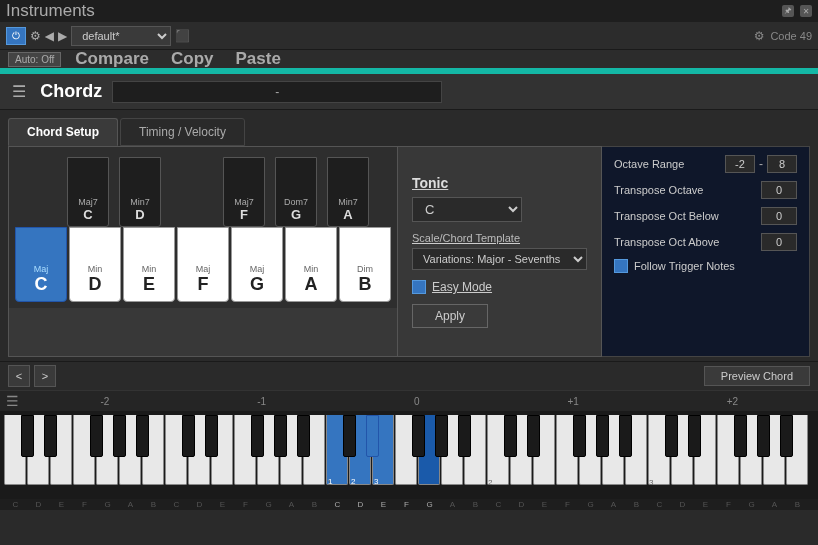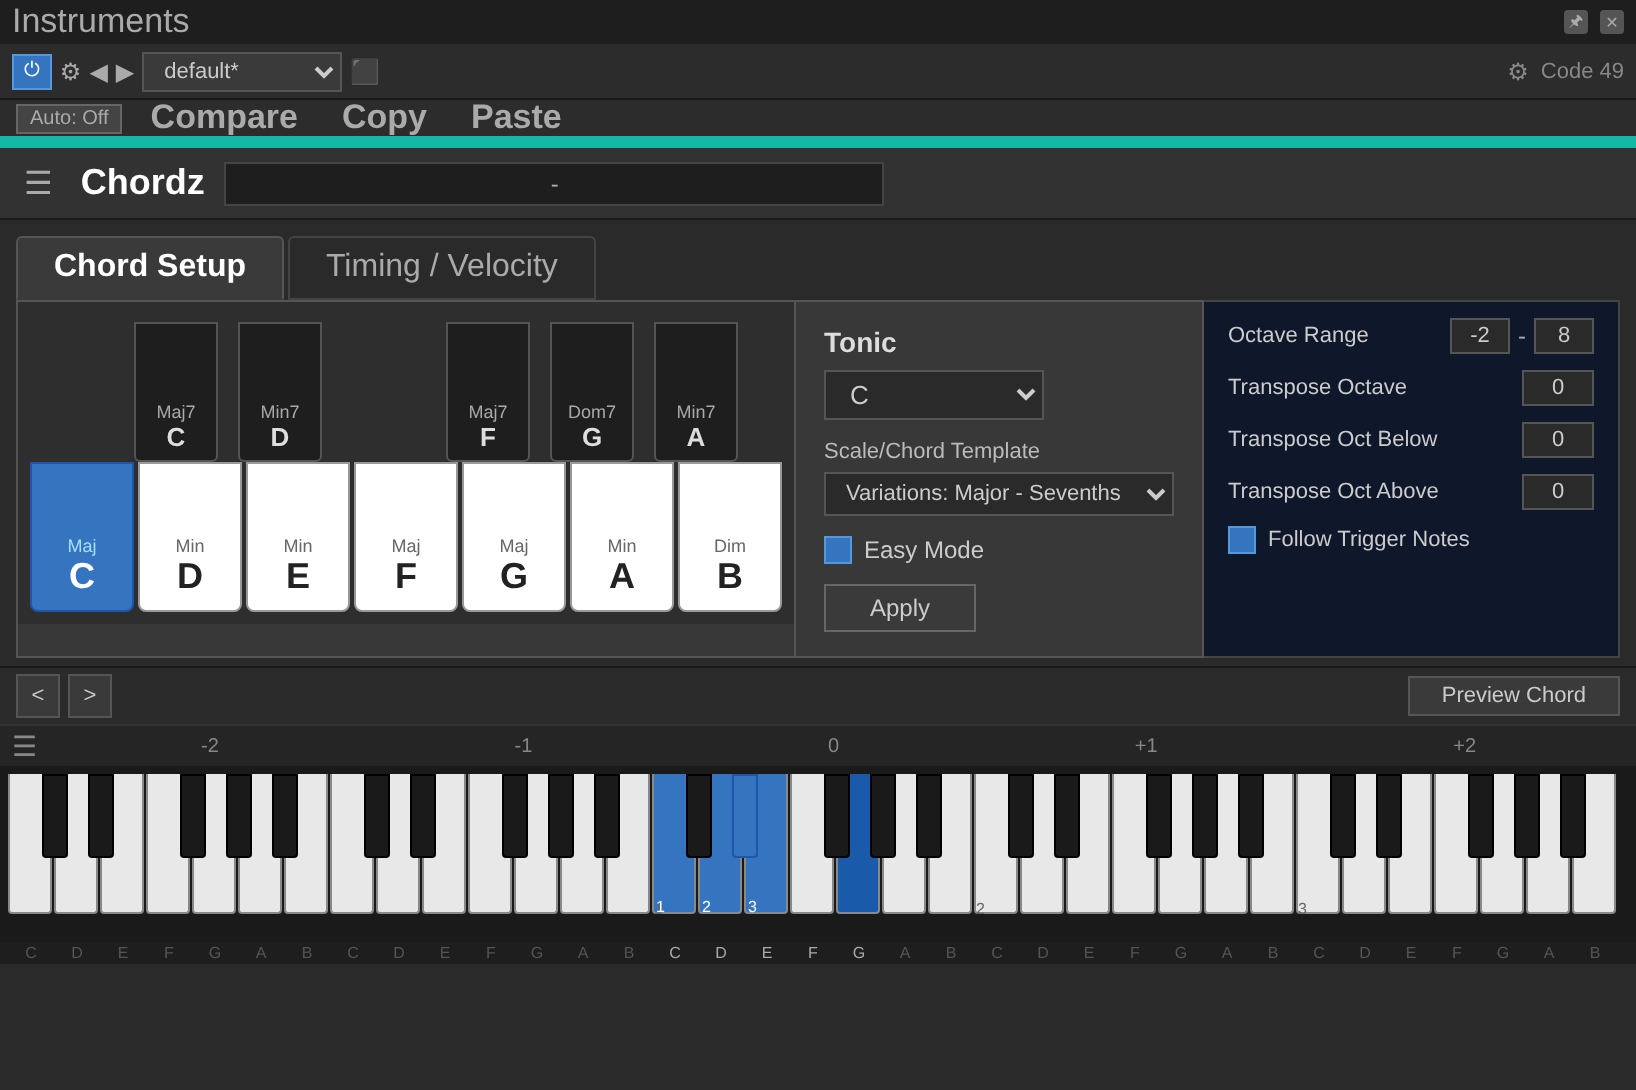--- a/index.html
+++ b/index.html
@@ -25,21 +25,21 @@
 
     
     .app-header { background: #323232; height: 36px; display: flex; align-items: center; padding: 0 12px; gap: 10px; border-bottom: 1px solid #1a1a1a; }
     .app-title { color: #ffffff; font-size: 18px; font-weight: bold; }
     .menu-icon { color: #aaa; font-size: 16px; margin-right: 4px; cursor: pointer; }
     .search-bar { flex: 1; max-width: 330px; background: #1e1e1e; border: 1px solid #444; color: #aaa; padding: 3px 8px; font-size: 12px; height: 22px; text-align: center; }
 
     
     .tabs-container { background: #2a2a2a; padding: 8px 8px 0; }
     .tabs { display: flex; gap: 2px; }
-    .tab { padding: 6px 18px; font-size: 16px; cursor: pointer; border-radius: 3px 3px 0 0; border: 1px solid transparent; }
+    .tab { padding: 6px 18px; font-size: 12px; cursor: pointer; border-radius: 3px 3px 0 0; border: 1px solid transparent; }
     .tab.active { background: #3a3a3a; color: #fff; border-color: #555 #555 #3a3a3a; font-weight: bold; }
     .tab.inactive { background: #2a2a2a; color: #aaa; border-color: #444; }
   </style>
 </head>
 <body>
 
 <div class="title-bar">
   <div class="title-bar-left">
     <span>Instruments</span>
   </div>
@@ -145,21 +145,21 @@
           <span style="font-size:9px;color:#666;">Min</span>
           <span style="font-size:18px;font-weight:bold;color:#222;">A</span>
         </div>
         <div style="width:52px; height:75px; background:white; border:1px solid #999; border-radius:0 0 4px 4px; display:flex; flex-direction:column; justify-content:flex-end; align-items:center; padding-bottom:6px; cursor:pointer;">
           <span style="font-size:9px;color:#666;">Dim</span>
           <span style="font-size:18px;font-weight:bold;color:#222;">B</span>
         </div>
       </div>
     </div>
 
-    <div style="padding:12px 14px; min-width:185px;">
+    <div style="padding:28px 14px; min-width:185px;text-decoration:underline;">
       <div style="font-size:14px;font-weight:bold;color:#ddd;margin-bottom:6px;">Tonic</div>
       <select style="background:#2a2a2a;border:1px solid #555;color:#ccc;padding:3px 8px;width:110px;font-size:13px;margin-bottom:10px;">
         <option>C</option>
         <option>C#</option>
         <option>D</option>
       </select>
       <div style="font-size:11px;color:#bbb;margin-bottom:4px;">Scale/Chord Template</div>
       <select style="background:#2a2a2a;border:1px solid #555;color:#ccc;padding:3px 6px;width:175px;font-size:11px;margin-bottom:10px;">
         <option>Variations: Major - Sevenths</option>
         <option>Major</option>

